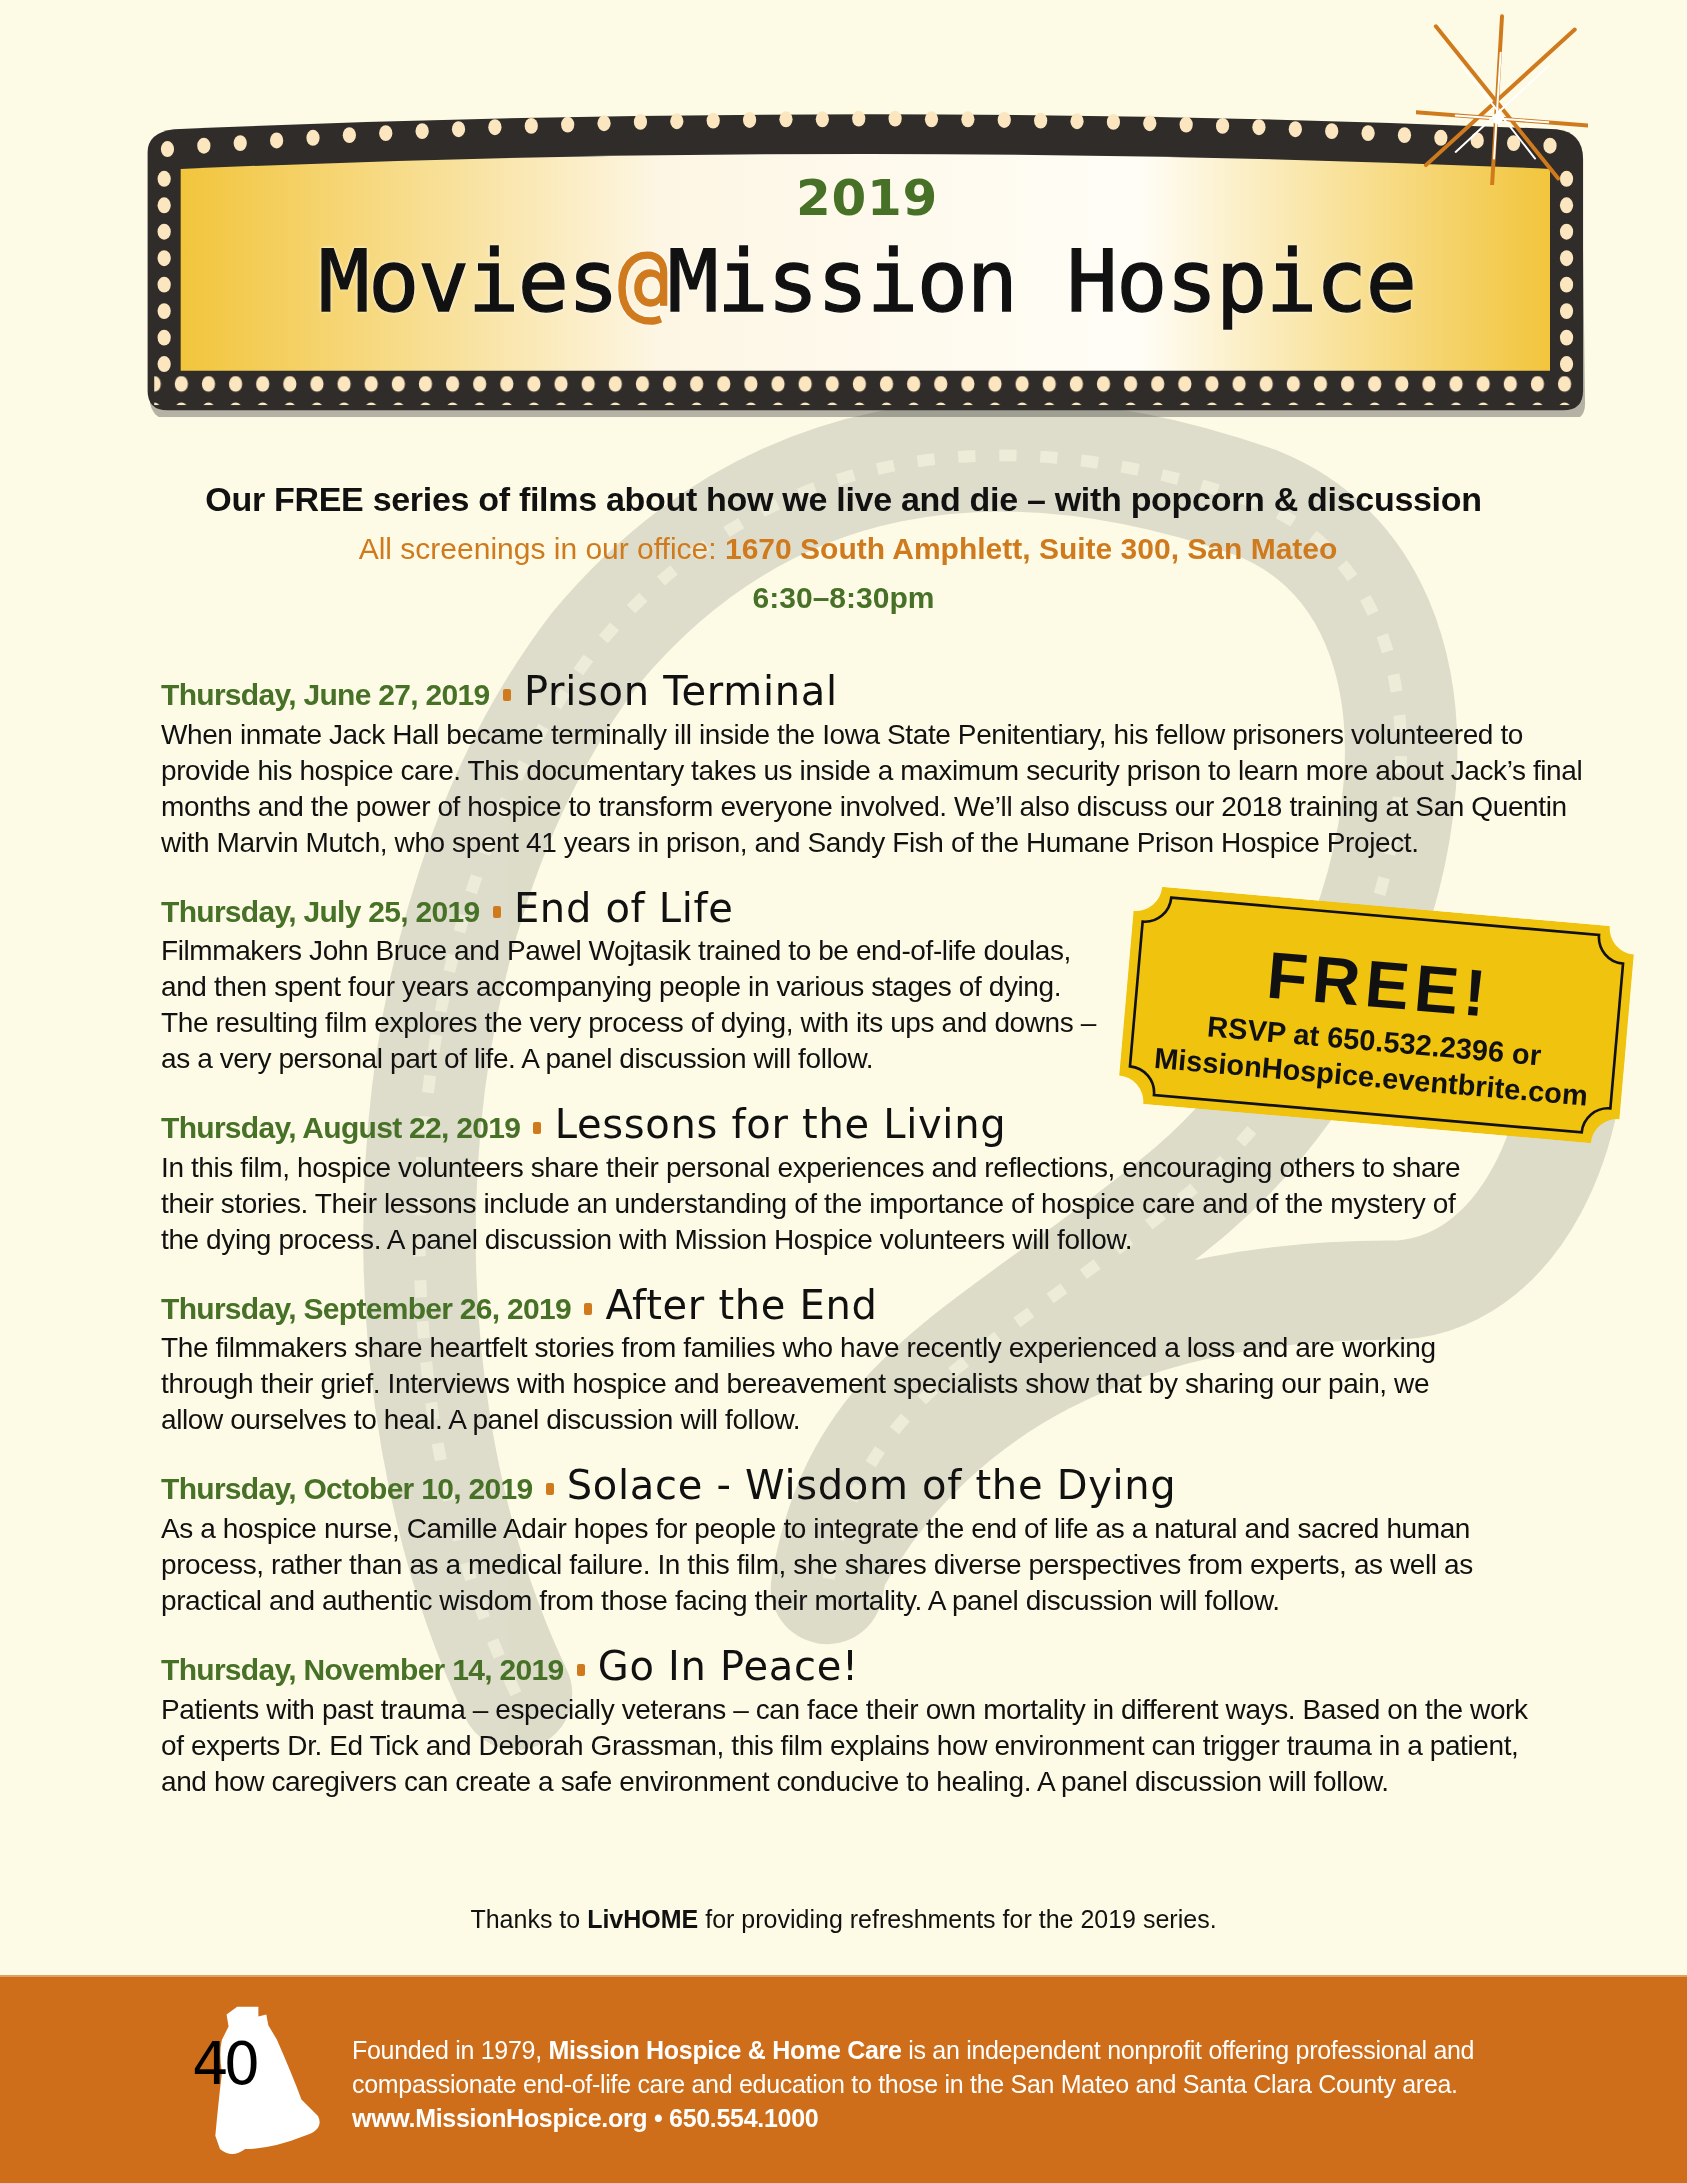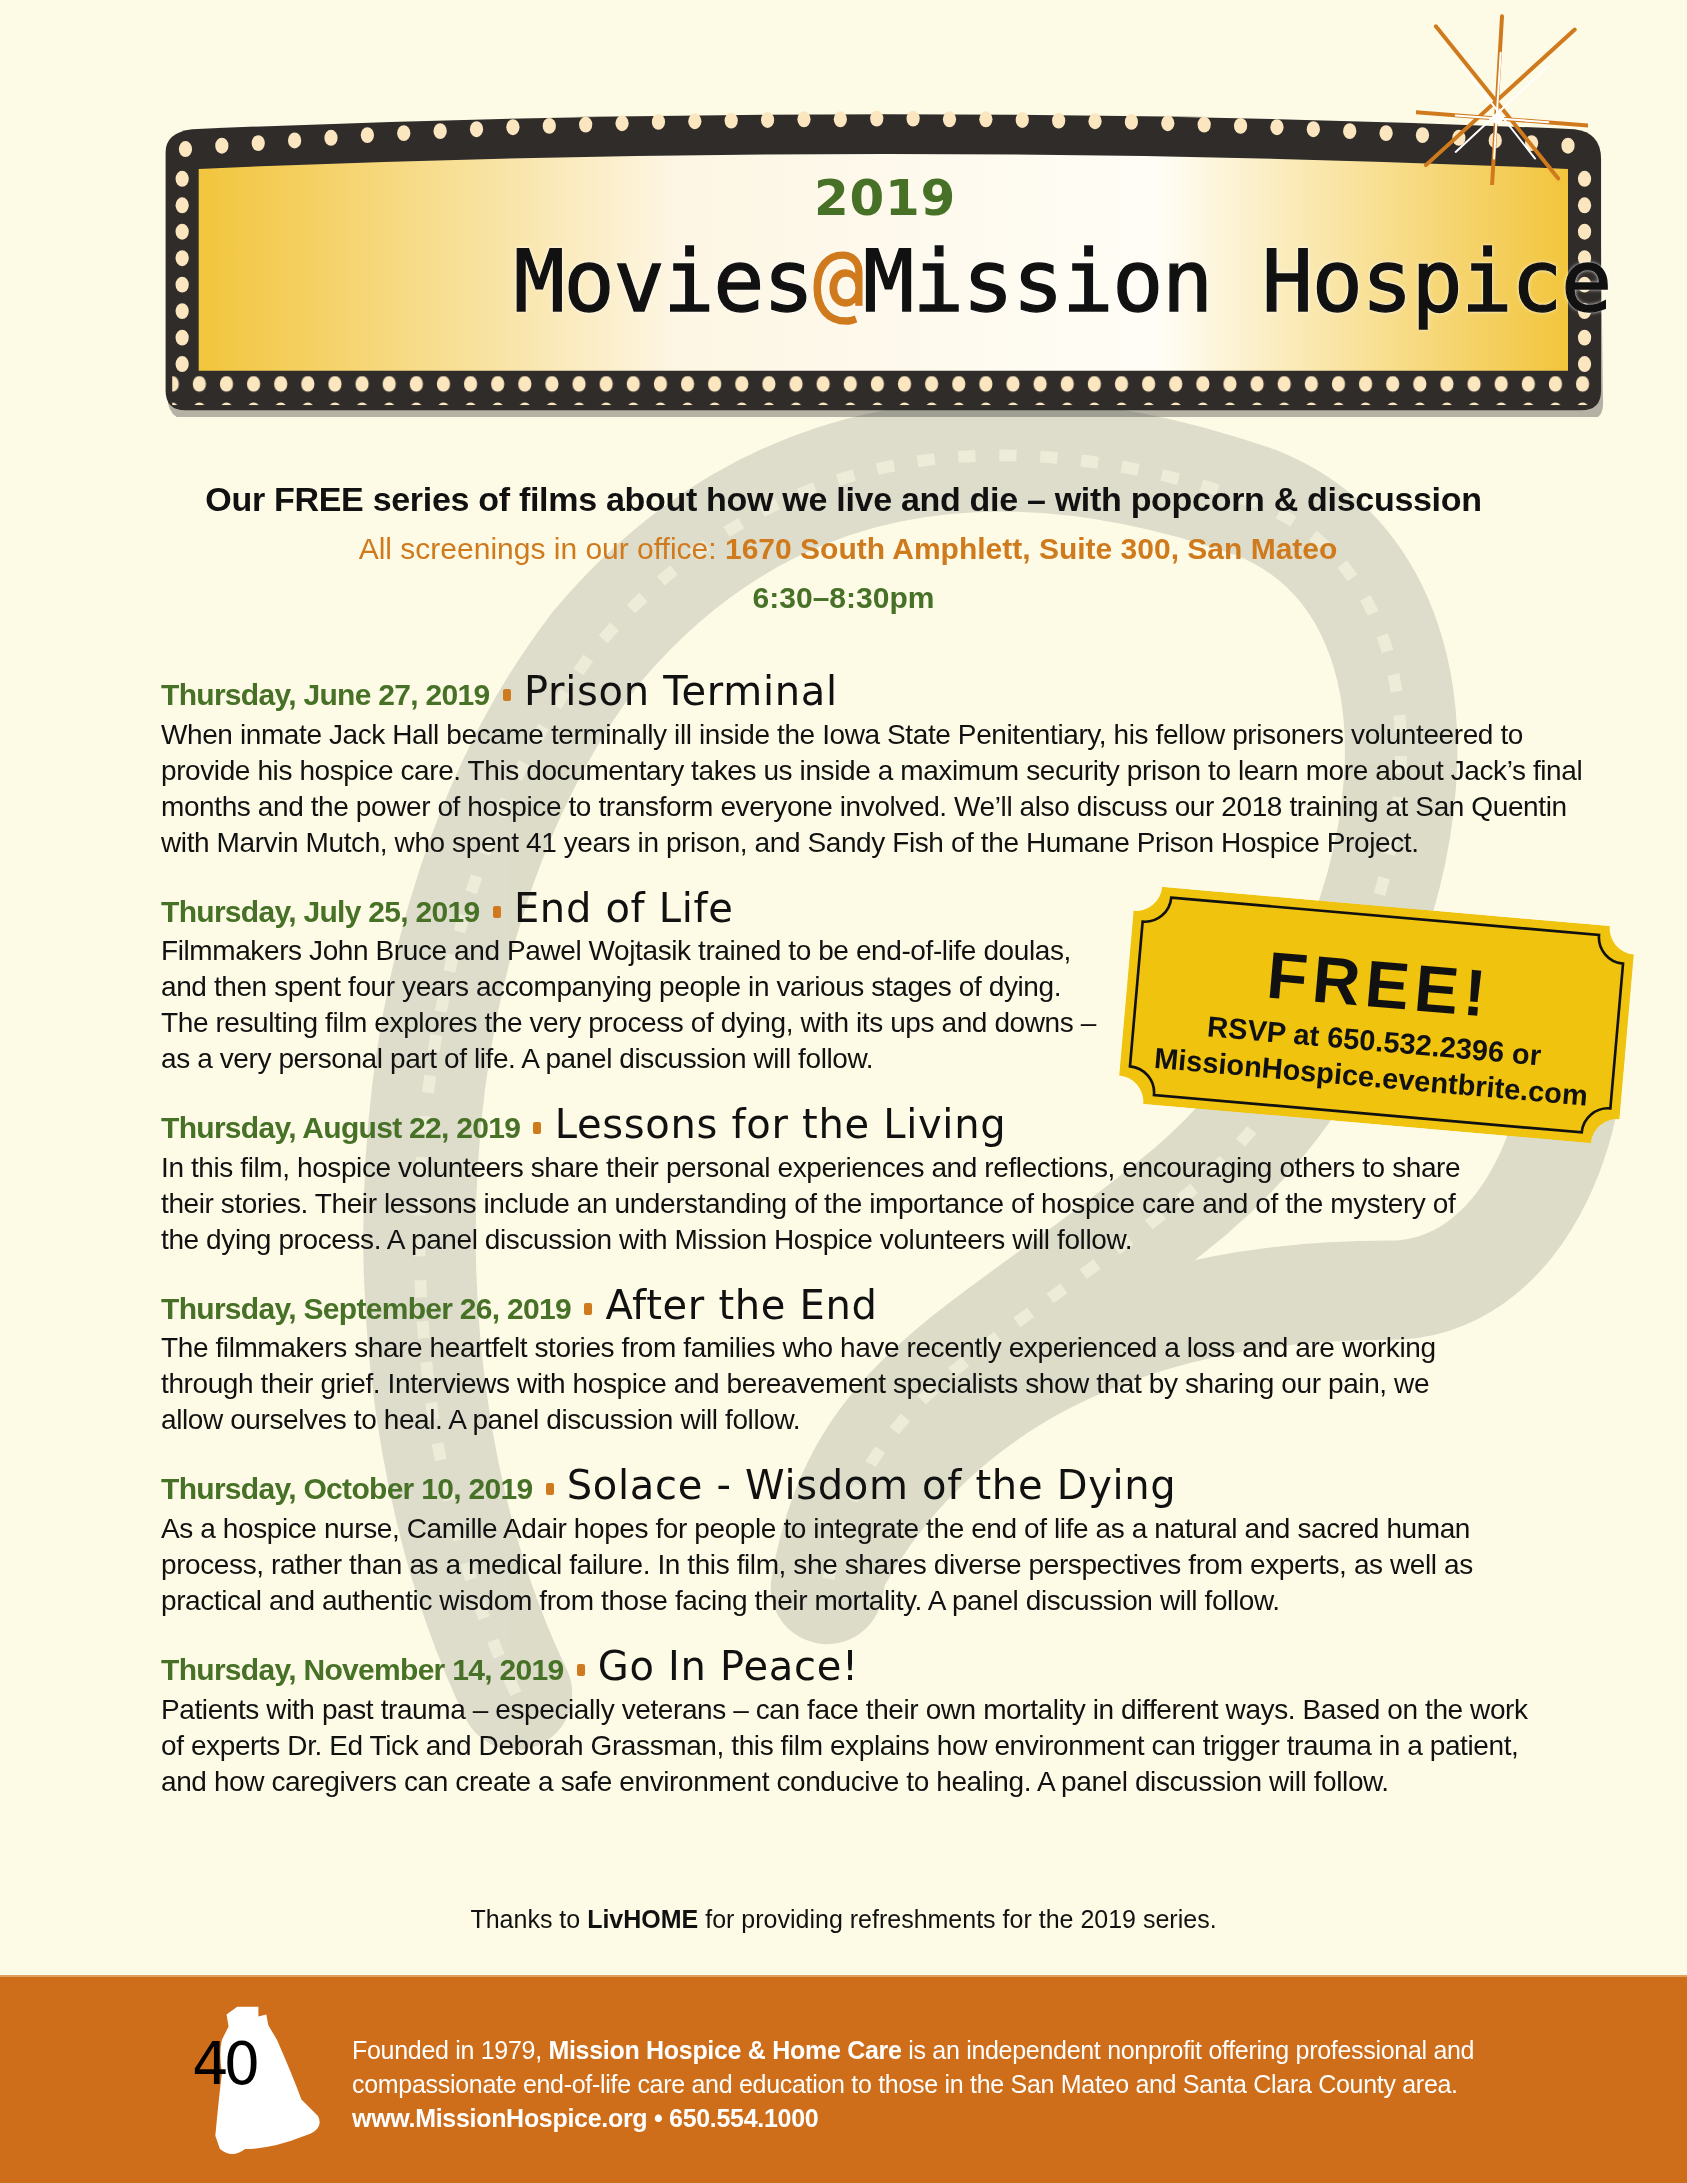--- a/index.html
+++ b/index.html
@@ -5,29 +5,29 @@
   html, body { margin: 0; padding: 0; }
   body {
     width: 1687px; height: 2183px; position: relative; overflow: hidden;
     background: #fdfbe6;
     font-family: "Liberation Sans", sans-serif;
     color: #111;
   }
   .bg-film { position: absolute; left: 0; top: 0; width: 1687px; height: 1985px; z-index: 0; }
 
   
-  .marquee { position: absolute; left: 159px; top: 106px; width: 1452px; height: 311px; z-index: 2; }
+  .marquee { position: absolute; left: 141px; top: 106px; width: 1452px; height: 311px; z-index: 2; }
   .marquee svg { position: absolute; left: 0; top: 0; }
   .marquee-year {
     position: absolute; left: 0; width: 100%; top: 63px; text-align: center;
     font-family: "DejaVu Sans", sans-serif; font-weight: bold; font-size: 50px; color: #477127;
     letter-spacing: 0.7px;
   }
   .marquee-title {
-    position: absolute; left: 0; width: 100%; top: 126px; text-align: right;
+    position: absolute; left: 0; width: 100%; top: 126px; text-align: center;
     font-family: "DejaVu Sans Mono", monospace; font-size: 85px; color: #111;
     letter-spacing: -1.3px;
     -webkit-text-stroke: 1.3px #111;
     text-shadow: 0 0 4px #fff, 0 0 2px #fff;
   }
   .marquee-title .at { color: #d07a1e; -webkit-text-stroke: 1.3px #d07a1e; }
   .sparkle { position: absolute; left: 1416px; top: 13.2px; z-index: 3; }
 
   
   .intro { position: absolute; left: 0; width: 1687px; top: 480px; text-align: center; z-index: 2; }

